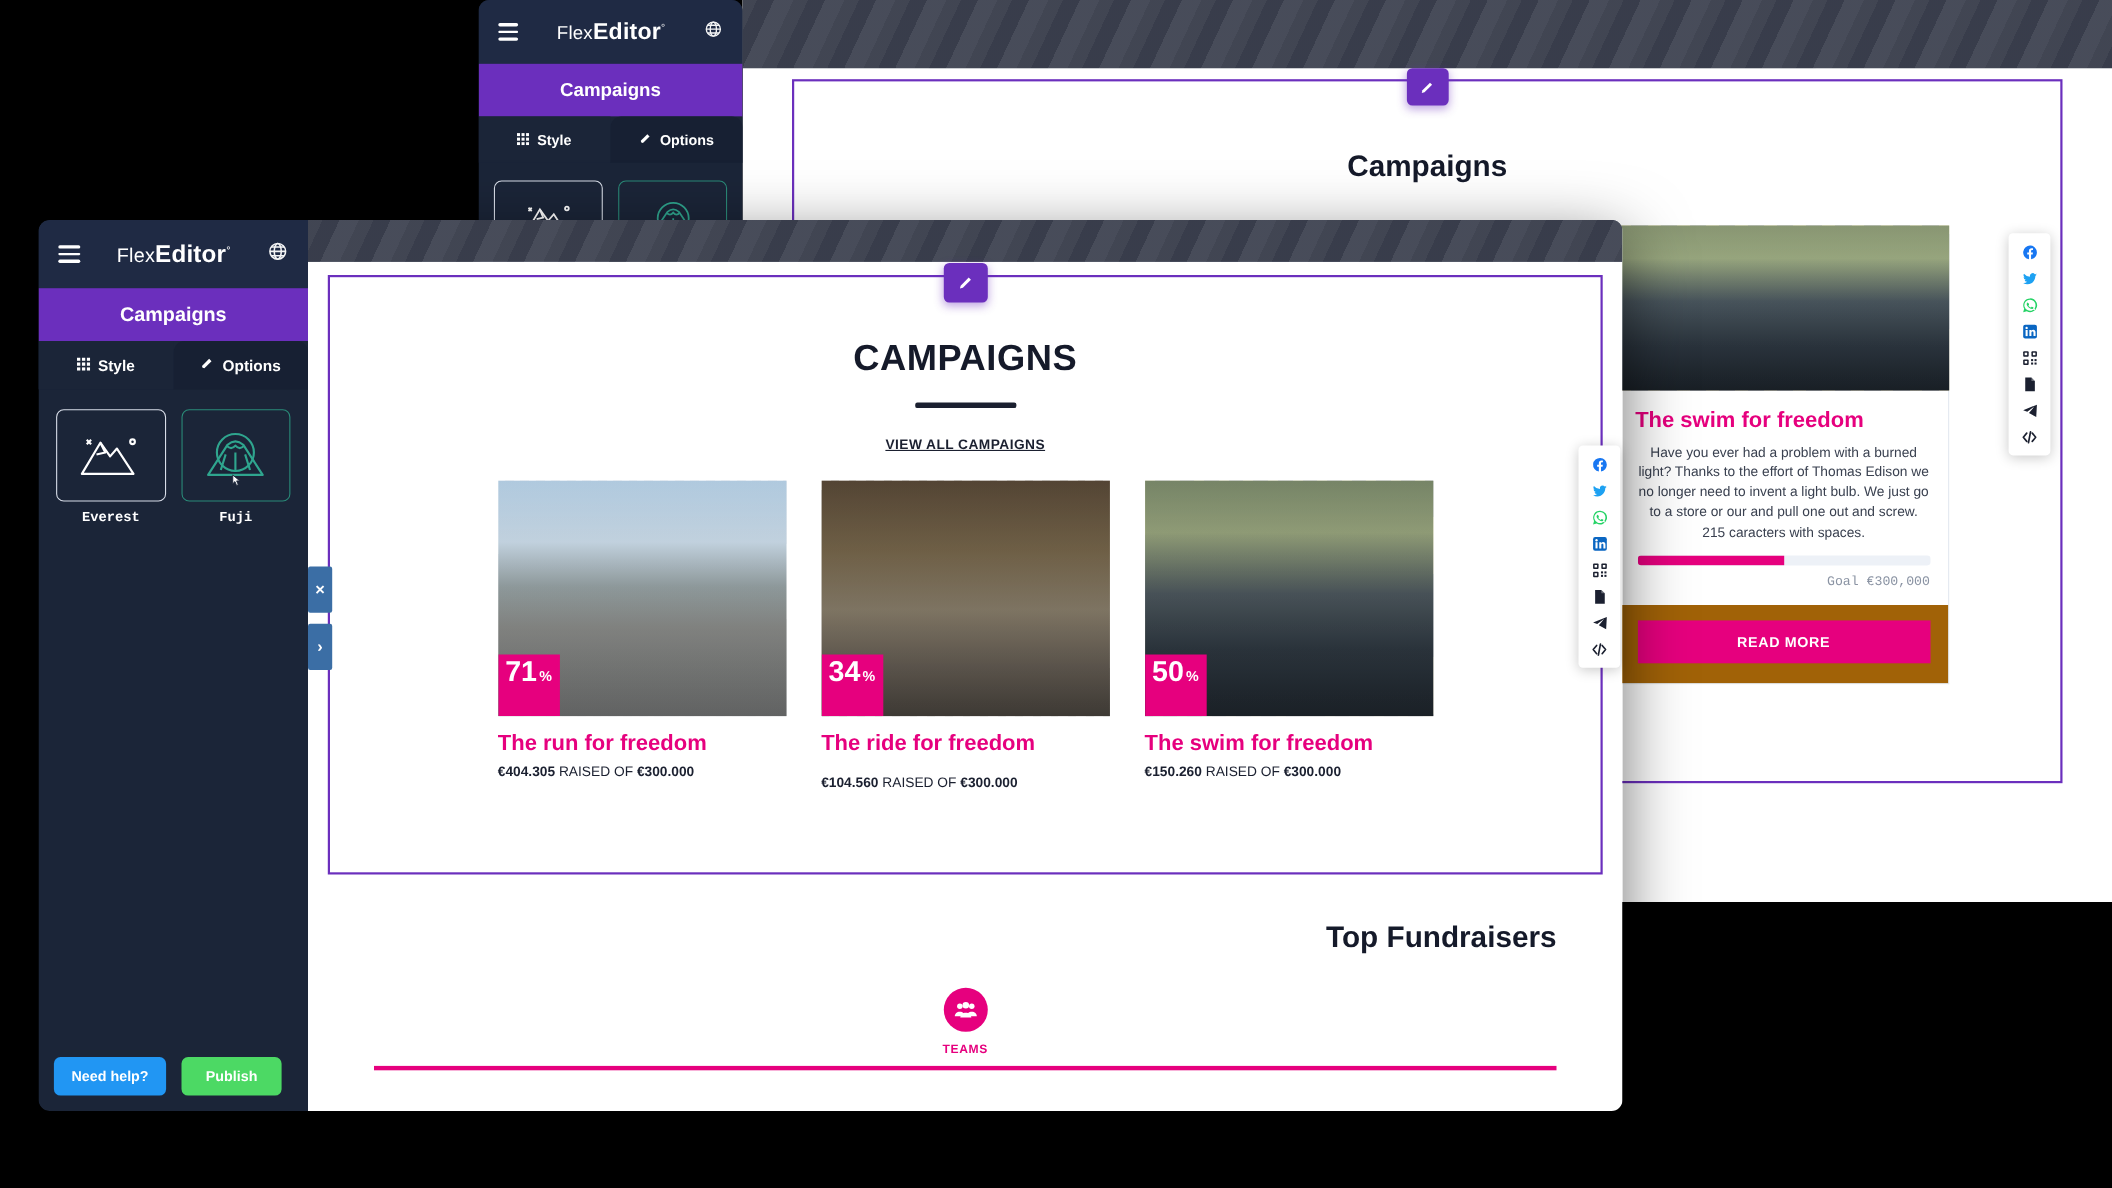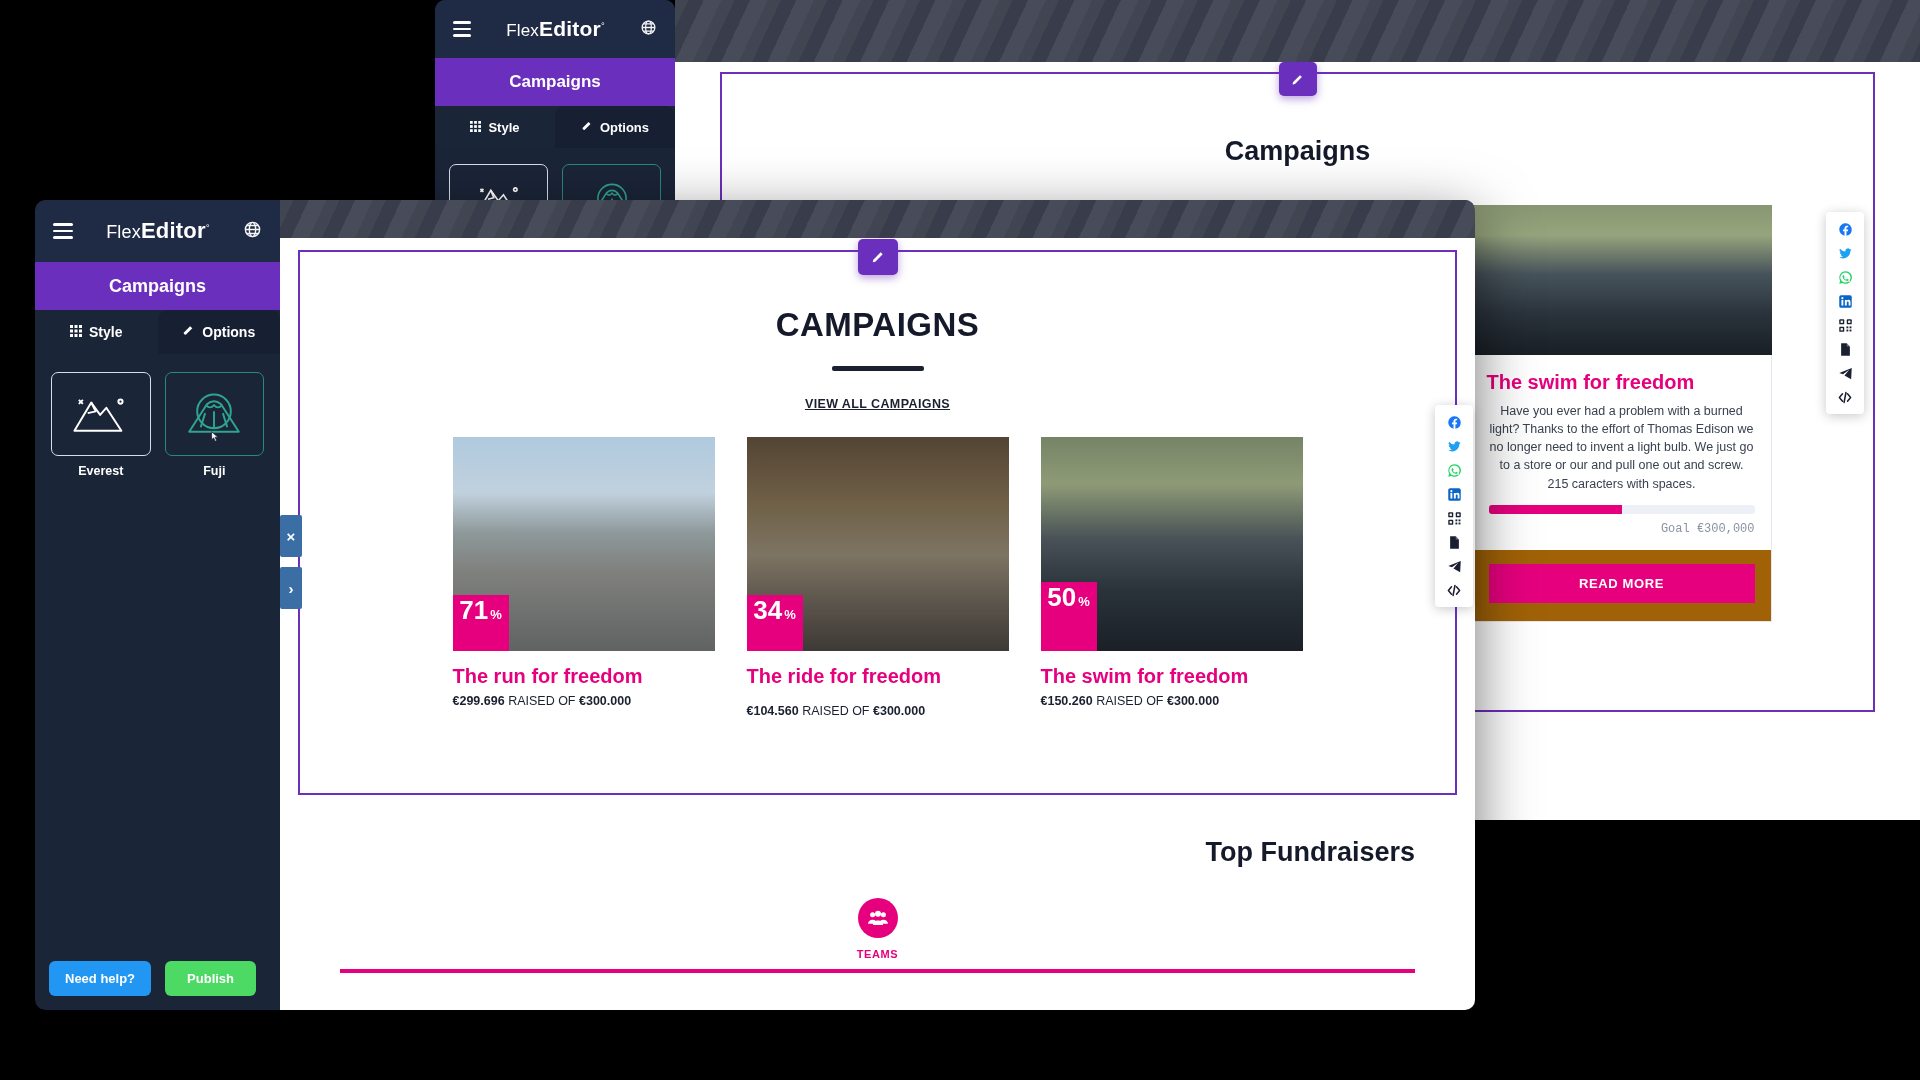--- a/index.html
+++ b/index.html
@@ -46,21 +46,21 @@
   .editor-tab.other { background: #172033; border-top-left-radius: 10px; border-top-right-radius: 10px; }
 
   .style-grid { display: flex; gap: 14px; padding: 16px 14px 0 14px; }
   .style-card { flex: 1; text-align: center; cursor: pointer; position: relative; }
   .style-thumb {
     border-radius: 7px; display: flex; align-items: center; justify-content: center;
     background: #1b2538;
   }
   .style-thumb.everest { border: 1.5px solid #d8dde8; }
   .style-thumb.fuji { border: 1.5px solid #2a8a78; }
-  .style-label { color: #fff; font-weight: 700; margin-top: 8px; }
+  .style-label { color: #fff; font-weight: 700; margin-top: 8px; font-family: Liberation Mono, monospace; }
   .cursor-ptr { position: absolute; color: #fff; }
 
   .editor-footer {
     margin-top: auto; display: flex; gap: 14px; padding: 14px;
   }
   .btn { border: none; border-radius: 6px; color: #fff; font-weight: 700; cursor: pointer;
          font-family: "Liberation Sans", sans-serif; }
   .btn-help { background: #2196f3; }
   .btn-publish { background: #4cd964; }
 
@@ -365,21 +365,21 @@
 
           <div class="ccard" style="width:262px;">
             <div class="ccard-img photo ph-run" style="height:214px;">
               <div class="badge" style="width:56px;height:56px;font-size:26px;">
                 <span>71</span>
                   <span class="pct">%</span>
               </div>
             </div>
             <div class="ccard-title" style="font-size:20px; margin-top:14px;">The run for freedom</div>
             <div class="ccard-meta" style="font-size:12.5px; margin-top:6px;">
-              <b>€299.696</b>
+              <b>€404.305</b>
               <span>RAISED OF</span>
               <b>€300.000</b>
             </div>
           </div>
 
           <div class="ccard" style="width:262px;">
             <div class="ccard-img photo ph-ride" style="height:214px;">
               <div class="badge" style="width:56px;height:56px;font-size:26px;">
                 <span>34</span>
                   <span class="pct">%</span>
@@ -388,21 +388,21 @@
             <div class="ccard-title" style="font-size:20px; margin-top:14px;">The ride for freedom</div>
             <div class="ccard-meta" style="font-size:12.5px; margin-top:16px;">
               <b>€104.560</b>
               <span>RAISED OF</span>
               <b>€300.000</b>
             </div>
           </div>
 
           <div class="ccard" style="width:262px;">
             <div class="ccard-img photo ph-swim" style="height:214px;">
-              <div class="badge" style="width:56px;height:69px;font-size:26px;">
+              <div class="badge" style="width:56px;height:56px;font-size:26px;">
                 <span>50</span>
                   <span class="pct">%</span>
               </div>
             </div>
             <div class="ccard-title" style="font-size:20px; margin-top:14px;">The swim for freedom</div>
             <div class="ccard-meta" style="font-size:12.5px; margin-top:6px;">
               <b>€150.260</b>
               <span>RAISED OF</span>
               <b>€300.000</b>
             </div>

